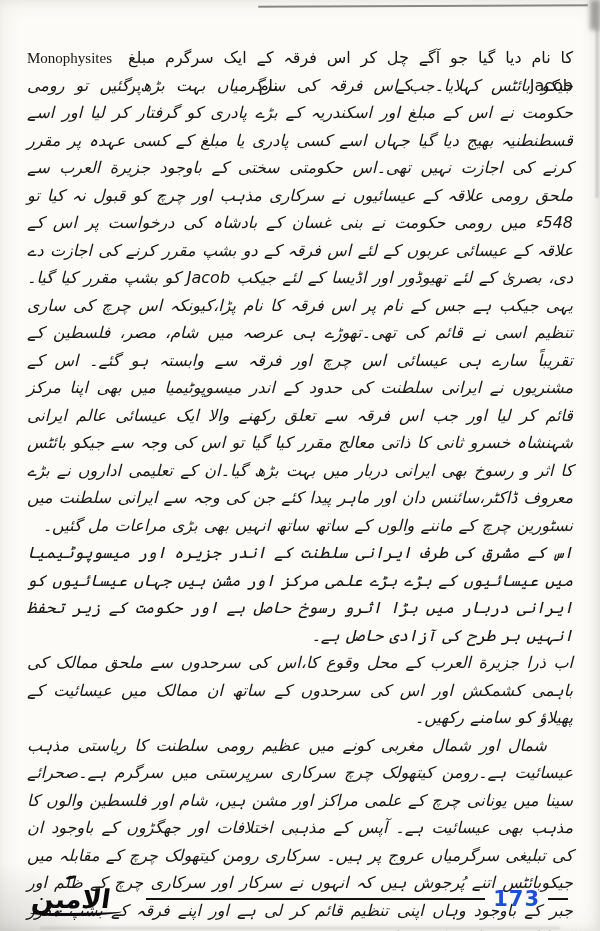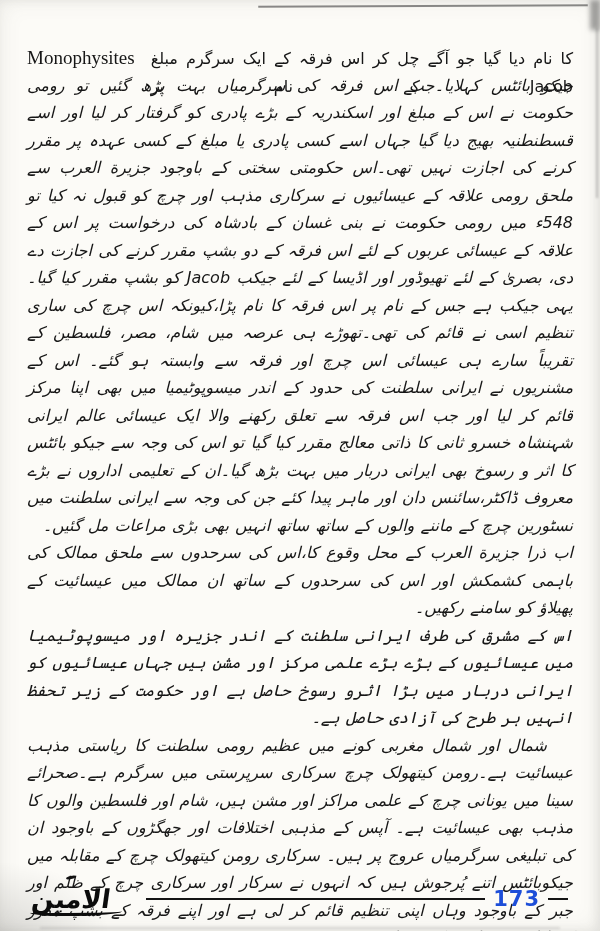--- a/index.html
+++ b/index.html
@@ -50,21 +50,21 @@
   }
   .line1 {
     display:flex;
     direction:ltr;
     justify-content:space-between;
     align-items:baseline;
     height:27.5px;
   }
   .latin {
     font-family:"Liberation Serif", serif;
-    font-size:19px;
+    font-size:15px;
     white-space:nowrap;
     padding-right:0;
   }
   .l1urdu {
     flex:1;
     direction:rtl;
     text-align:justify;
     text-align-last:justify;
     margin-left:16px;
   }
@@ -144,23 +144,23 @@
 
   <div class="textblock">
 
     <div class="line1">
       <span class="latin">Monophysites</span>
       <span class="l1urdu">کا نام دیا گیا جو آگے چل کر اس فرقہ کے ایک سرگرم مبلغ Jacob کے نام پر</span>
     </div>
 
     <p class="para">جیکو بائٹس کہلایا۔جب اس فرقہ کی سرگرمیاں بہت بڑھ گئیں تو رومی حکومت نے اس کے مبلغ اور اسکندریہ کے بڑے پادری کو گرفتار کر لیا اور اسے قسطنطنیہ بھیج دیا گیا جہاں اسے کسی پادری یا مبلغ کے کسی عہدہ پر مقرر کرنے کی اجازت نہیں تھی۔اس حکومتی سختی کے باوجود جزیرة العرب سے ملحق رومی علاقہ کے عیسائیوں نے سرکاری مذہب اور چرچ کو قبول نہ کیا تو 548ء میں رومی حکومت نے بنی غسان کے بادشاہ کی درخواست پر اس کے علاقہ کے عیسائی عربوں کے لئے اس فرقہ کے دو بشپ مقرر کرنے کی اجازت دے دی، بصریٰ کے لئے تھیوڈور اور اڈیسا کے لئے جیکب Jacob کو بشپ مقرر کیا گیا۔یہی جیکب ہے جس کے نام پر اس فرقہ کا نام پڑا،کیونکہ اس چرچ کی ساری تنظیم اسی نے قائم کی تھی۔تھوڑے ہی عرصہ میں شام، مصر، فلسطین کے تقریباً سارے ہی عیسائی اس چرچ اور فرقہ سے وابستہ ہو گئے۔ اس کے مشنریوں نے ایرانی سلطنت کی حدود کے اندر میسوپوٹیمیا میں بھی اپنا مرکز قائم کر لیا اور جب اس فرقہ سے تعلق رکھنے والا ایک عیسائی عالم ایرانی شہنشاہ خسرو ثانی کا ذاتی معالج مقرر کیا گیا تو اس کی وجہ سے جیکو بائٹس کا اثر و رسوخ بھی ایرانی دربار میں بہت بڑھ گیا۔ان کے تعلیمی اداروں نے بڑے معروف ڈاکٹر،سائنس دان اور ماہر پیدا کئے جن کی وجہ سے ایرانی سلطنت میں نسٹورین چرچ کے ماننے والوں کے ساتھ ساتھ انہیں بھی بڑی مراعات مل گئیں۔</p>
 
+    <p class="para">اس کے مشرق کی طرف ایرانی سلطنت کے اندر جزیرہ اور میسوپوٹیمیا میں عیسائیوں کے بڑے بڑے علمی مرکز اور مشن ہیں جہاں عیسائیوں کو ایرانی دربار میں بڑا اثرو رسوخ حاصل ہے اور حکومت کے زیر تحفظ انہیں ہر طرح کی آزادی حاصل ہے۔</p>
+
     <p class="para">اب ذرا جزیرة العرب کے محل وقوع کا،اس کی سرحدوں سے ملحق ممالک کی باہمی کشمکش اور اس کی سرحدوں کے ساتھ ان ممالک میں عیسائیت کے پھیلاؤ کو سامنے رکھیں۔</p>
-
-    <p class="para">اس کے مشرق کی طرف ایرانی سلطنت کے اندر جزیرہ اور میسوپوٹیمیا میں عیسائیوں کے بڑے بڑے علمی مرکز اور مشن ہیں جہاں عیسائیوں کو ایرانی دربار میں بڑا اثرو رسوخ حاصل ہے اور حکومت کے زیر تحفظ انہیں ہر طرح کی آزادی حاصل ہے۔</p>
 
     <p class="para indent">شمال اور شمال مغربی کونے میں عظیم رومی سلطنت کا ریاستی مذہب عیسائیت ہے۔رومن کیتھولک چرچ سرکاری سرپرستی میں سرگرم ہے۔صحرائے سینا میں یونانی چرچ کے علمی مراکز اور مشن ہیں، شام اور فلسطین والوں کا مذہب بھی عیسائیت ہے۔ آپس کے مذہبی اختلافات اور جھگڑوں کے باوجود ان کی تبلیغی سرگرمیاں عروج پر ہیں۔ سرکاری رومن کیتھولک چرچ کے مقابلہ میں جیکوبائٹس اتنے پُرجوش ہیں کہ انہوں نے سرکار اور سرکاری چرچ کے ظلم اور جبر کے باوجود وہاں اپنی تنظیم قائم کر لی ہے اور اپنے فرقہ کے بشپ مقرر کروا لئے ہیں اور حکومت اور</p>
 
   </div>
 
   <div class="footer">
     <div class="logo">
       <div class="logo-ornament"></div>
       <div class="logo-swash"></div>
       <span class="logo-text">الامین</span>

